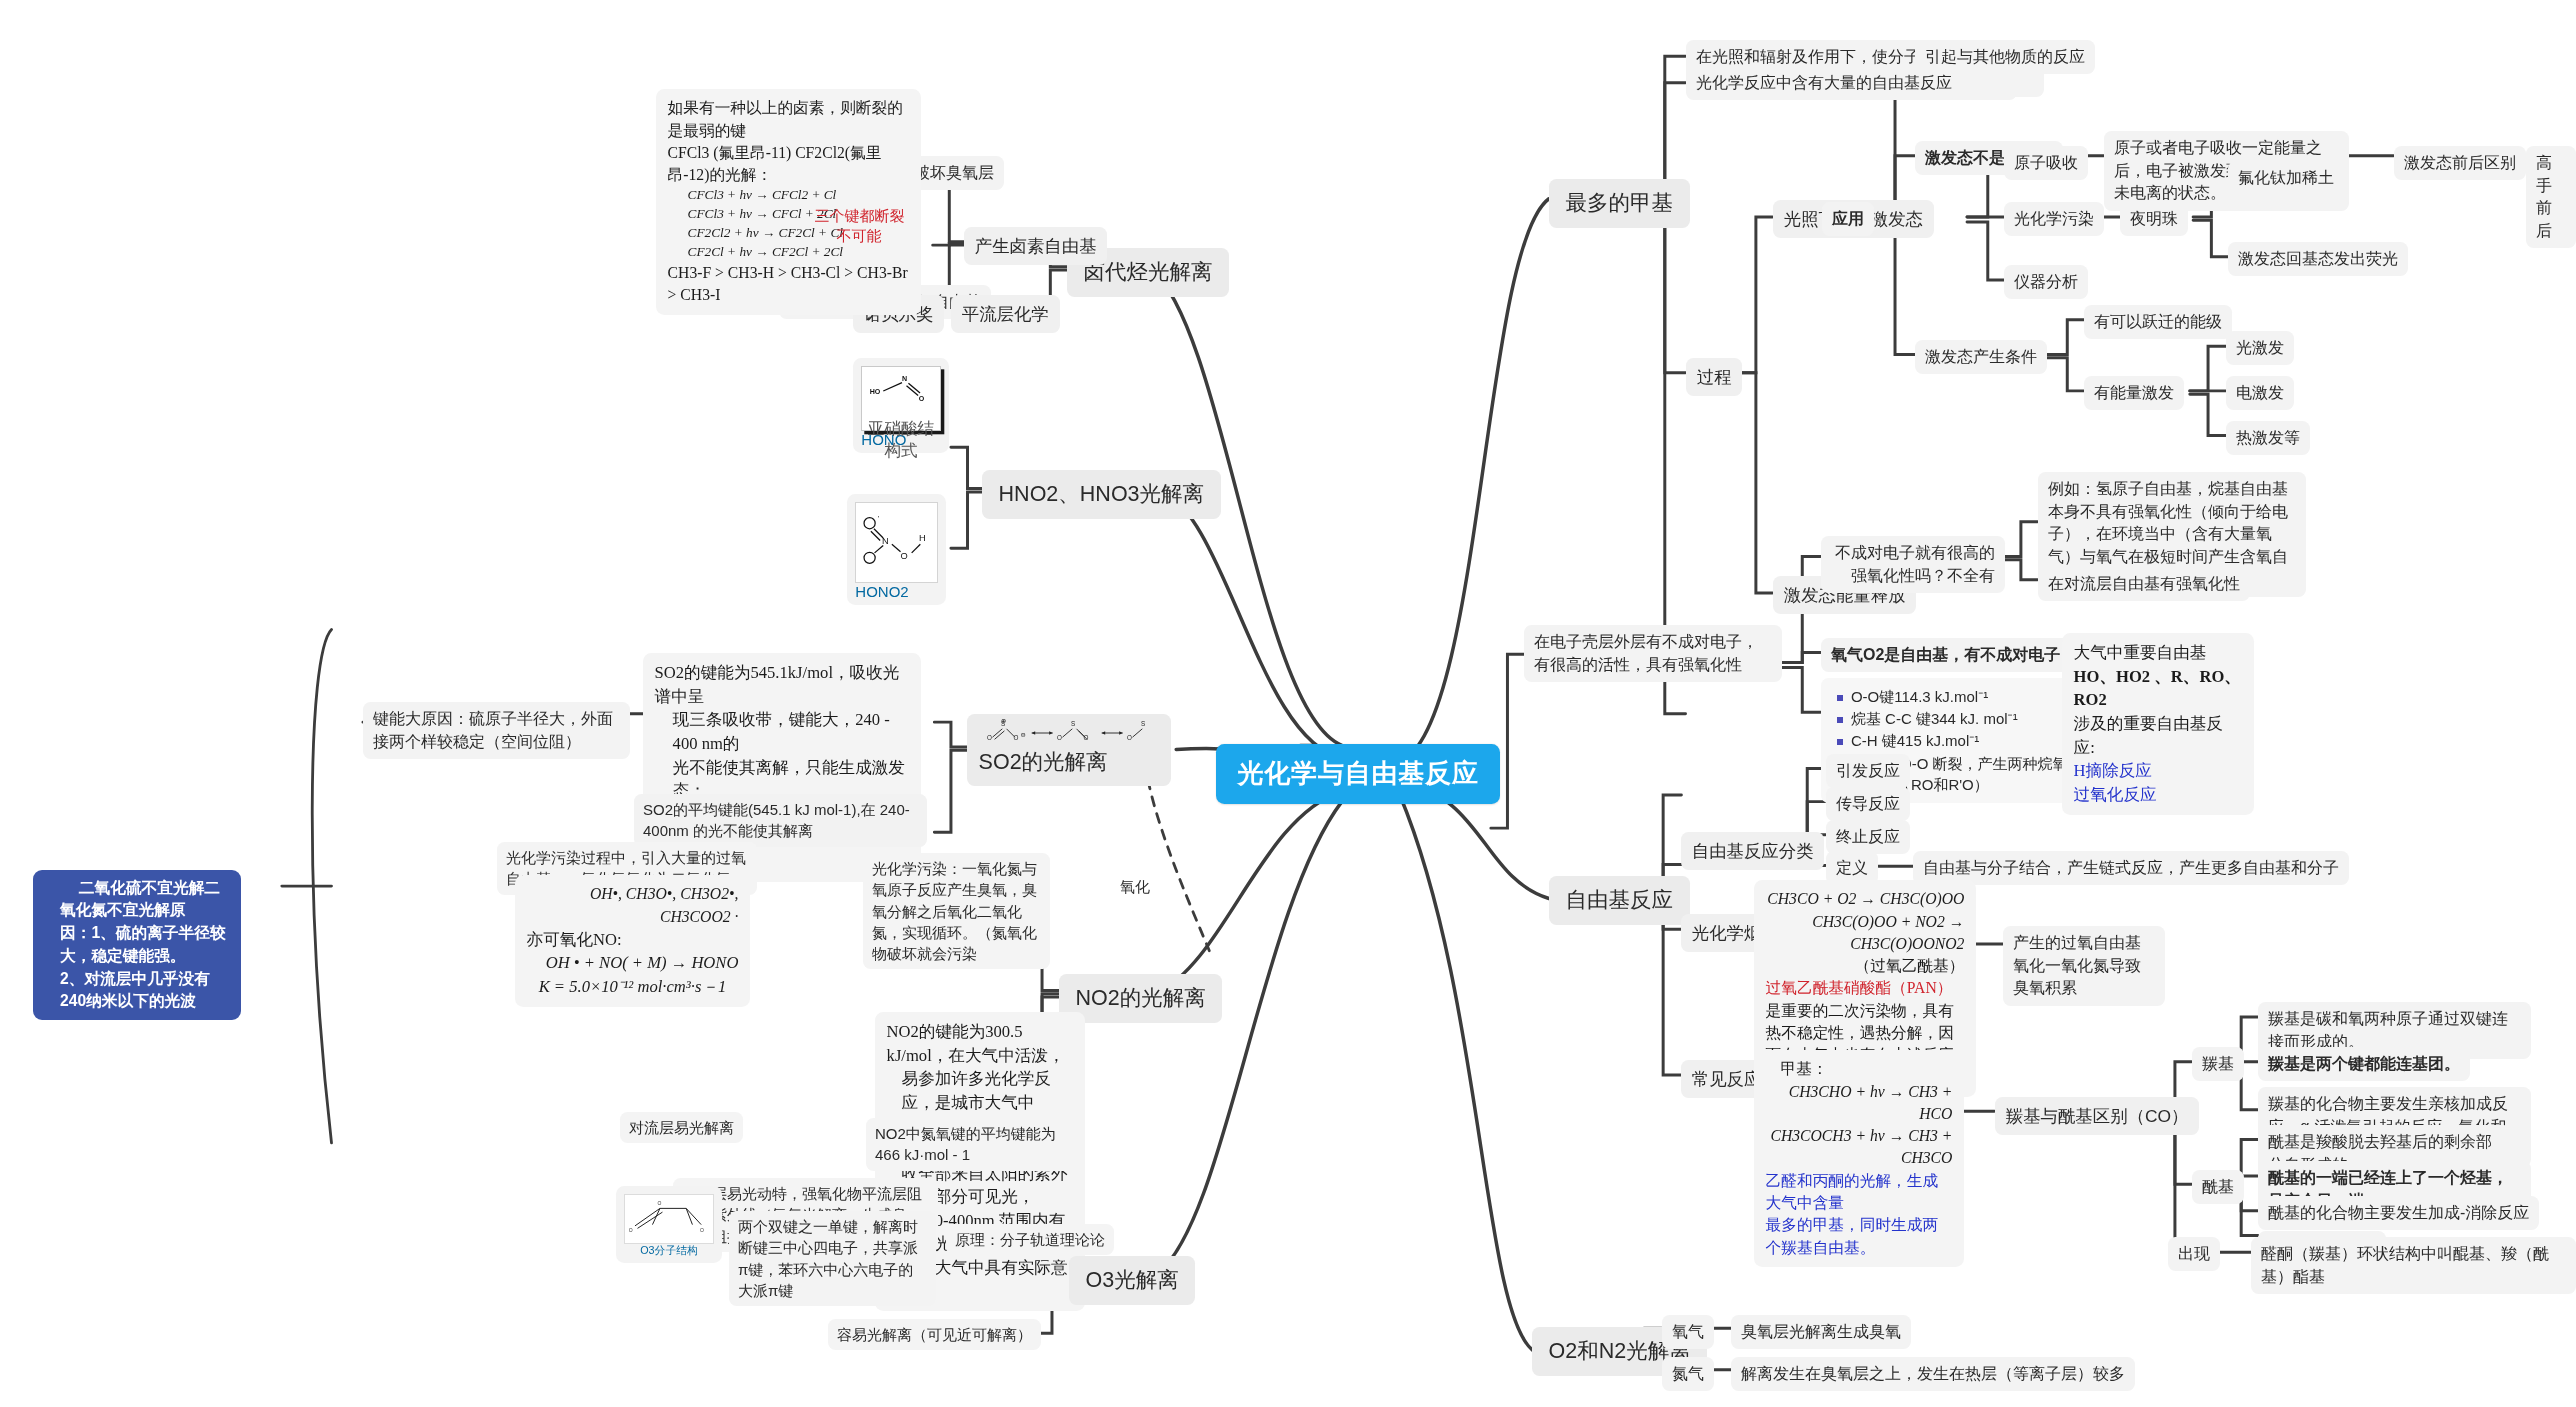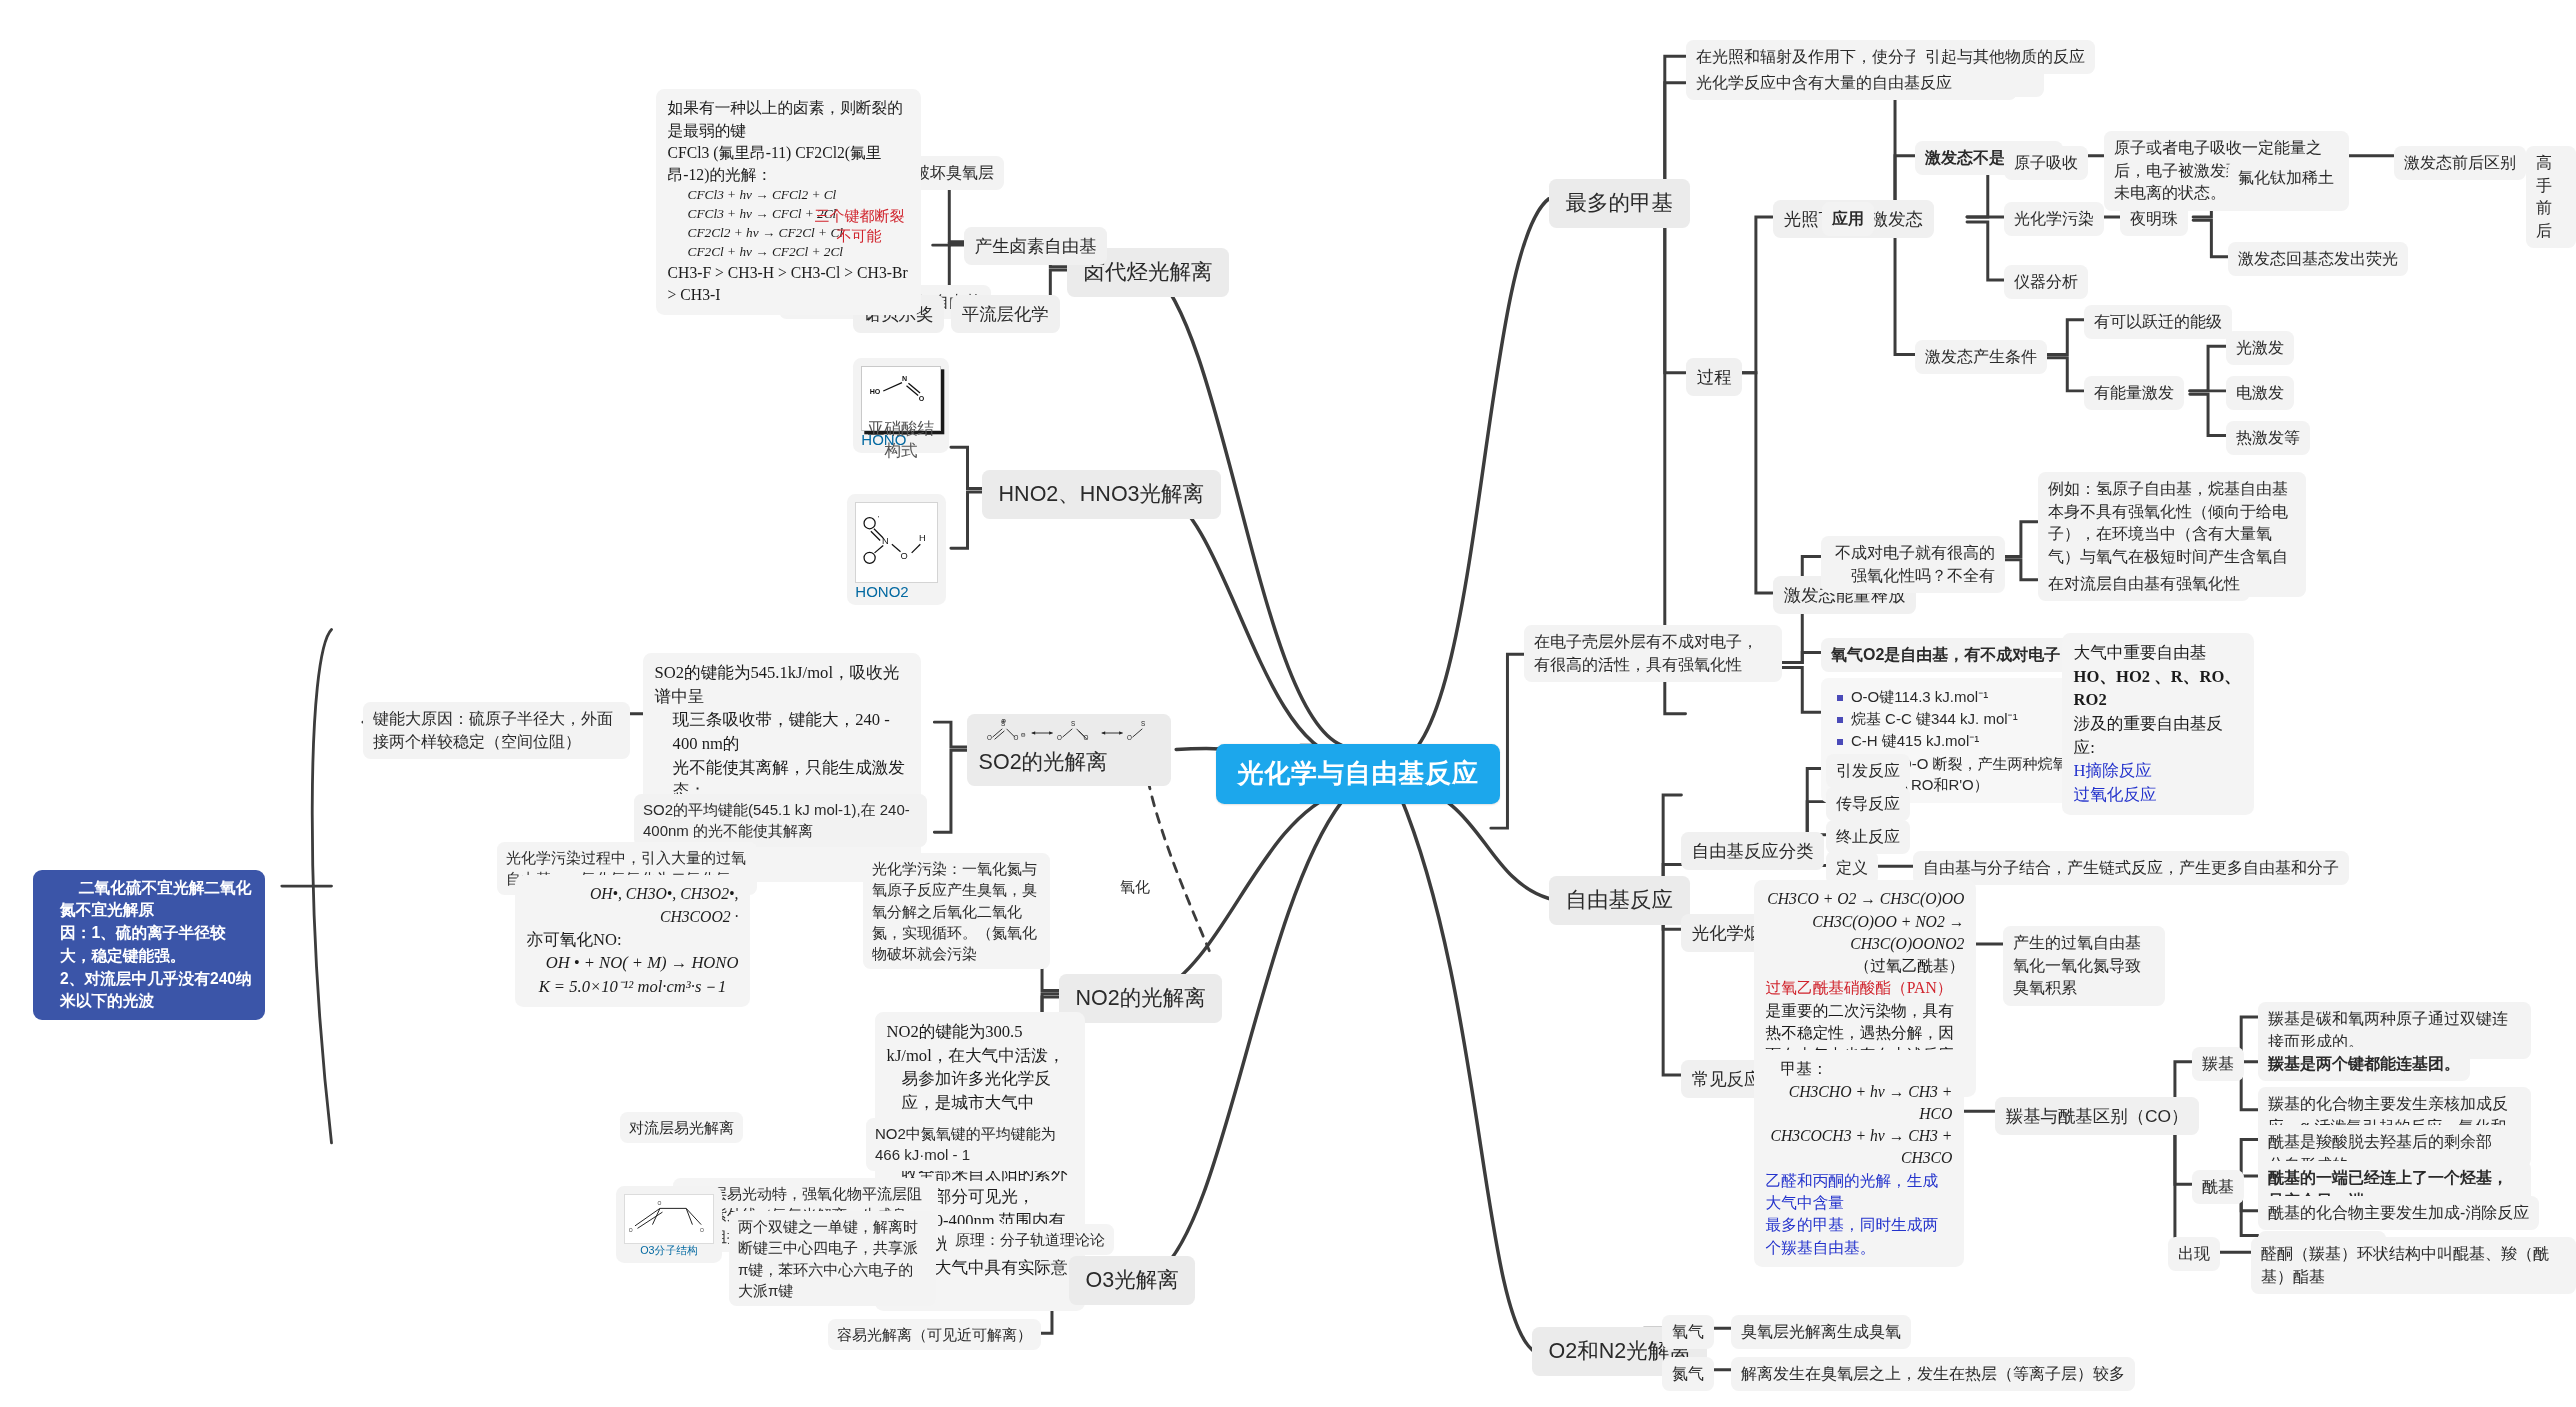--- a/index.html
+++ b/index.html
@@ -446,20 +446,20 @@
             <text x="120" y="56">O</text>
             <text x="52" y="12">O</text>
       </g>
     </svg>
   </div>
   <div class="cap" style="text-align:center;font-size:10.8px;">O3分子结构</div>
 </div>
 <div class="node l4" style="left:729px; top:1211px; width:207px; background:#f3f3f3;">两个双键之一单键，解离时断键三中心四电子，共享派π键，苯环六中心六电子的大派π键</div>
 <div class="node l4" style="left:946px; top:1224px;">原理：分子轨道理论论</div>
 
-<div class="bluebox" style="left:33px; top:870px; width:232px;padding-left:27px;">
+<div class="bluebox" style="left:33px; top:870px; width:208px;padding-left:27px;">
   <span style="display:block;text-indent:1.2em;">二氧化硫不宜光解二氧化氮不宜光解原</span>
   <span style="display:block;">因：1、硫的离子半径较大，稳定键能强。</span>
   <span style="display:block;">2、对流层中几乎没有240纳米以下的光波</span>
 </div>
 
 </div>
 
 
 </body></html>

